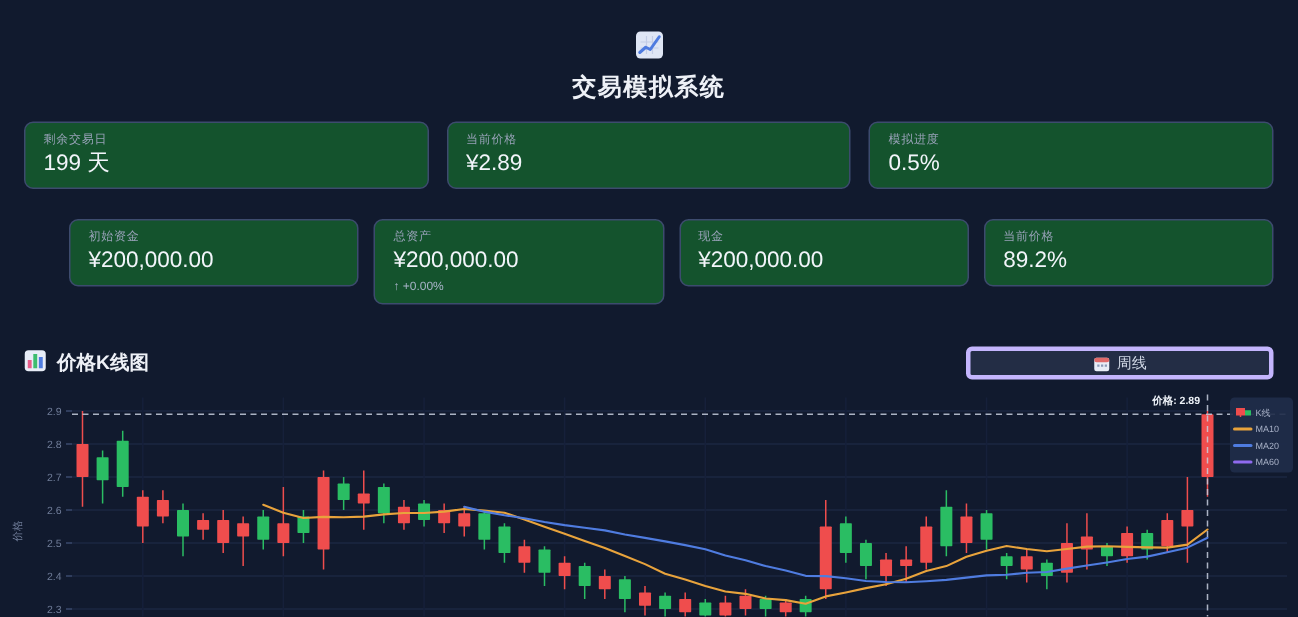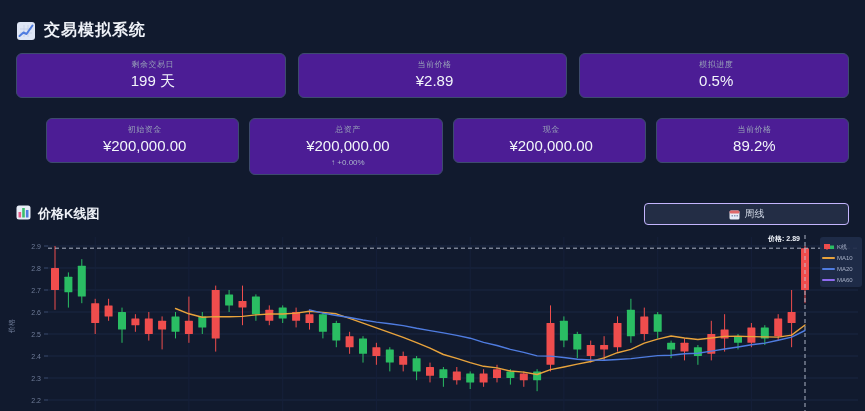--- a/index.html
+++ b/index.html
@@ -2,36 +2,36 @@
 <html><head>
 <meta charset="utf-8">
 <style>
   * { margin:0; padding:0; box-sizing:border-box; }
   html,body { width:865px; height:411px; overflow:hidden; }
   body {
     background:#111a2e;
     font-family:"Liberation Sans", sans-serif;
     color:#f2f5fa;
   }
-  .header { display:flex; align-items:center; gap:8px; padding:20px 16px 0 16px; }
+  .header { display:flex; align-items:center; gap:8px; padding:20px 16px 0 16px;flex-direction:column; }
   .header h1 { font-size:16px; font-weight:bold; letter-spacing:1px; color:#eef1f7; }
   .icon-box { display:inline-flex; align-items:center; }
   .cards { display:flex; gap:12px; margin:12px 16px 0 16px; align-items:flex-start; }
   .cards.row2 { gap:10px; margin-top:20px;margin-left:46px; }
   .card {
-    flex:1; background:#4c1d95; border:1px solid #3d4b6e; border-radius:6px;
-    padding:5px 8px 7px 12px; min-height:32px;text-align:center;
+    flex:1; background:#14532d; border:1px solid #3d4b6e; border-radius:6px;
+    padding:5px 8px 7px 12px; min-height:32px;
   }
   .card .label { font-size:8px; color:#98a2b8; margin-bottom:2px; letter-spacing:.5px; }
   .card .value { font-size:15px; color:#f2f5fa; line-height:1.2; }
   .card .sub { font-size:8px; color:#a9b4c9; margin-top:3px; }
   .section-head { display:flex; justify-content:space-between; align-items:center; margin:28px 16px 6px 16px; }
   .section-title { display:flex; align-items:flex-start; gap:7px; font-size:13px; font-weight:bold; color:#eef1f7; }
   .period-btn {
-    width:205px; height:22px; background:#232d45; border:1px solid #c4b5fd; border-radius:4px;
+    width:205px; height:22px; background:#232d45; border:3px solid #c4b5fd; border-radius:4px;
     color:#cfd6e4; font-size:10px; display:flex; align-items:center; justify-content:center; gap:5px;
     cursor:pointer; font-family:"Liberation Sans", sans-serif;
   }
   .chart-wrap { position:relative; margin-top:2px; }
   svg.kchart { display:block; }
 </style>
 </head>
 <body>
 
 <div class="header">

